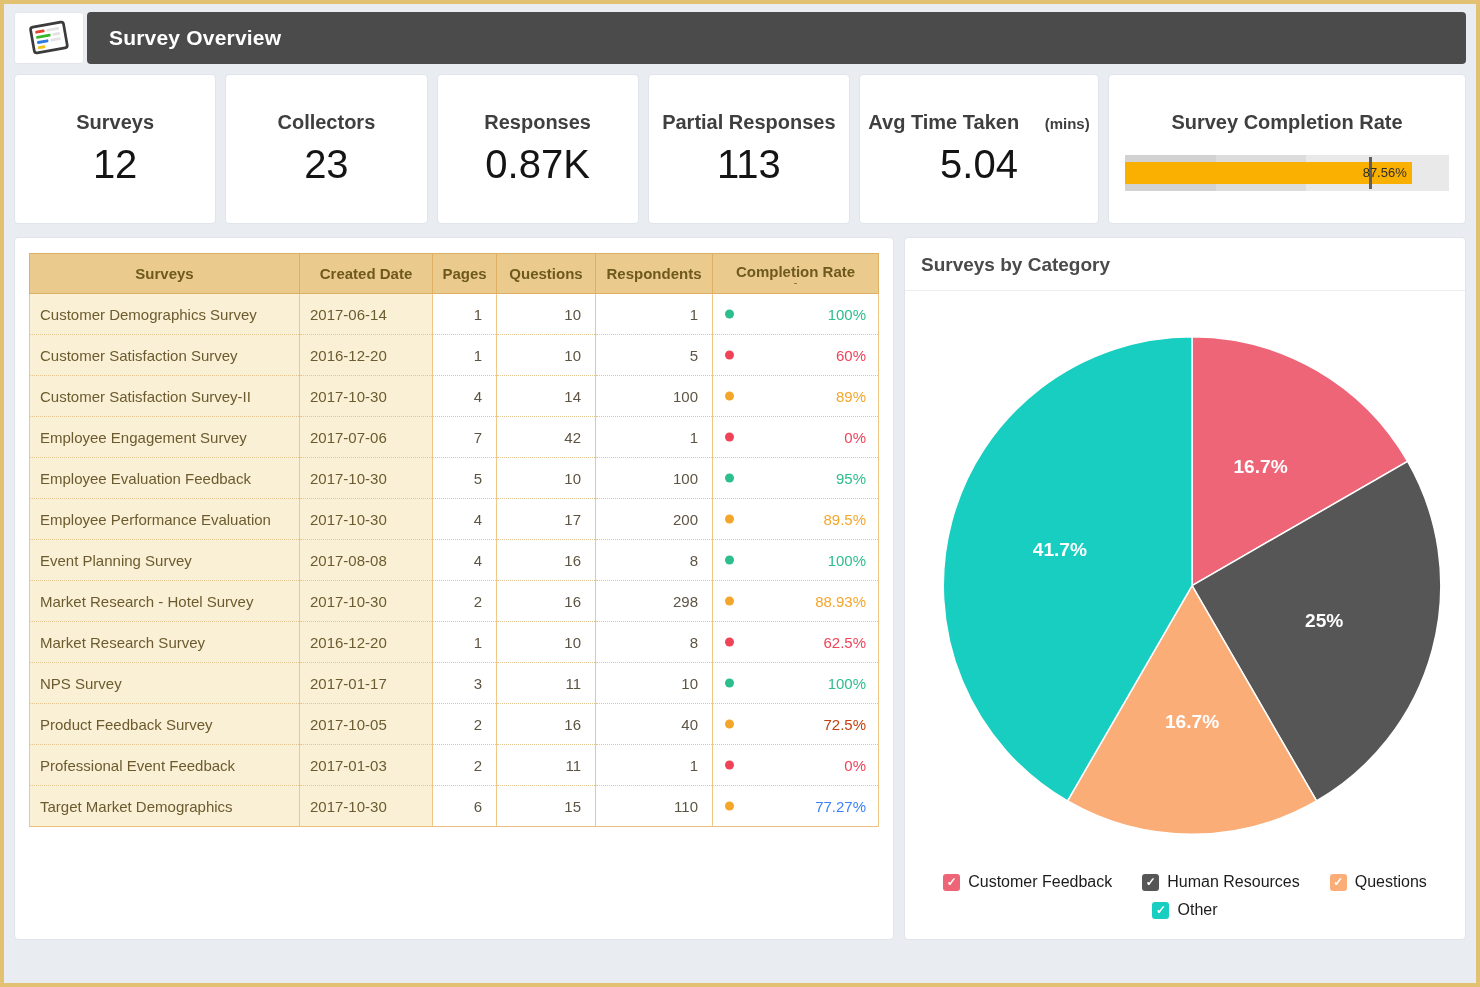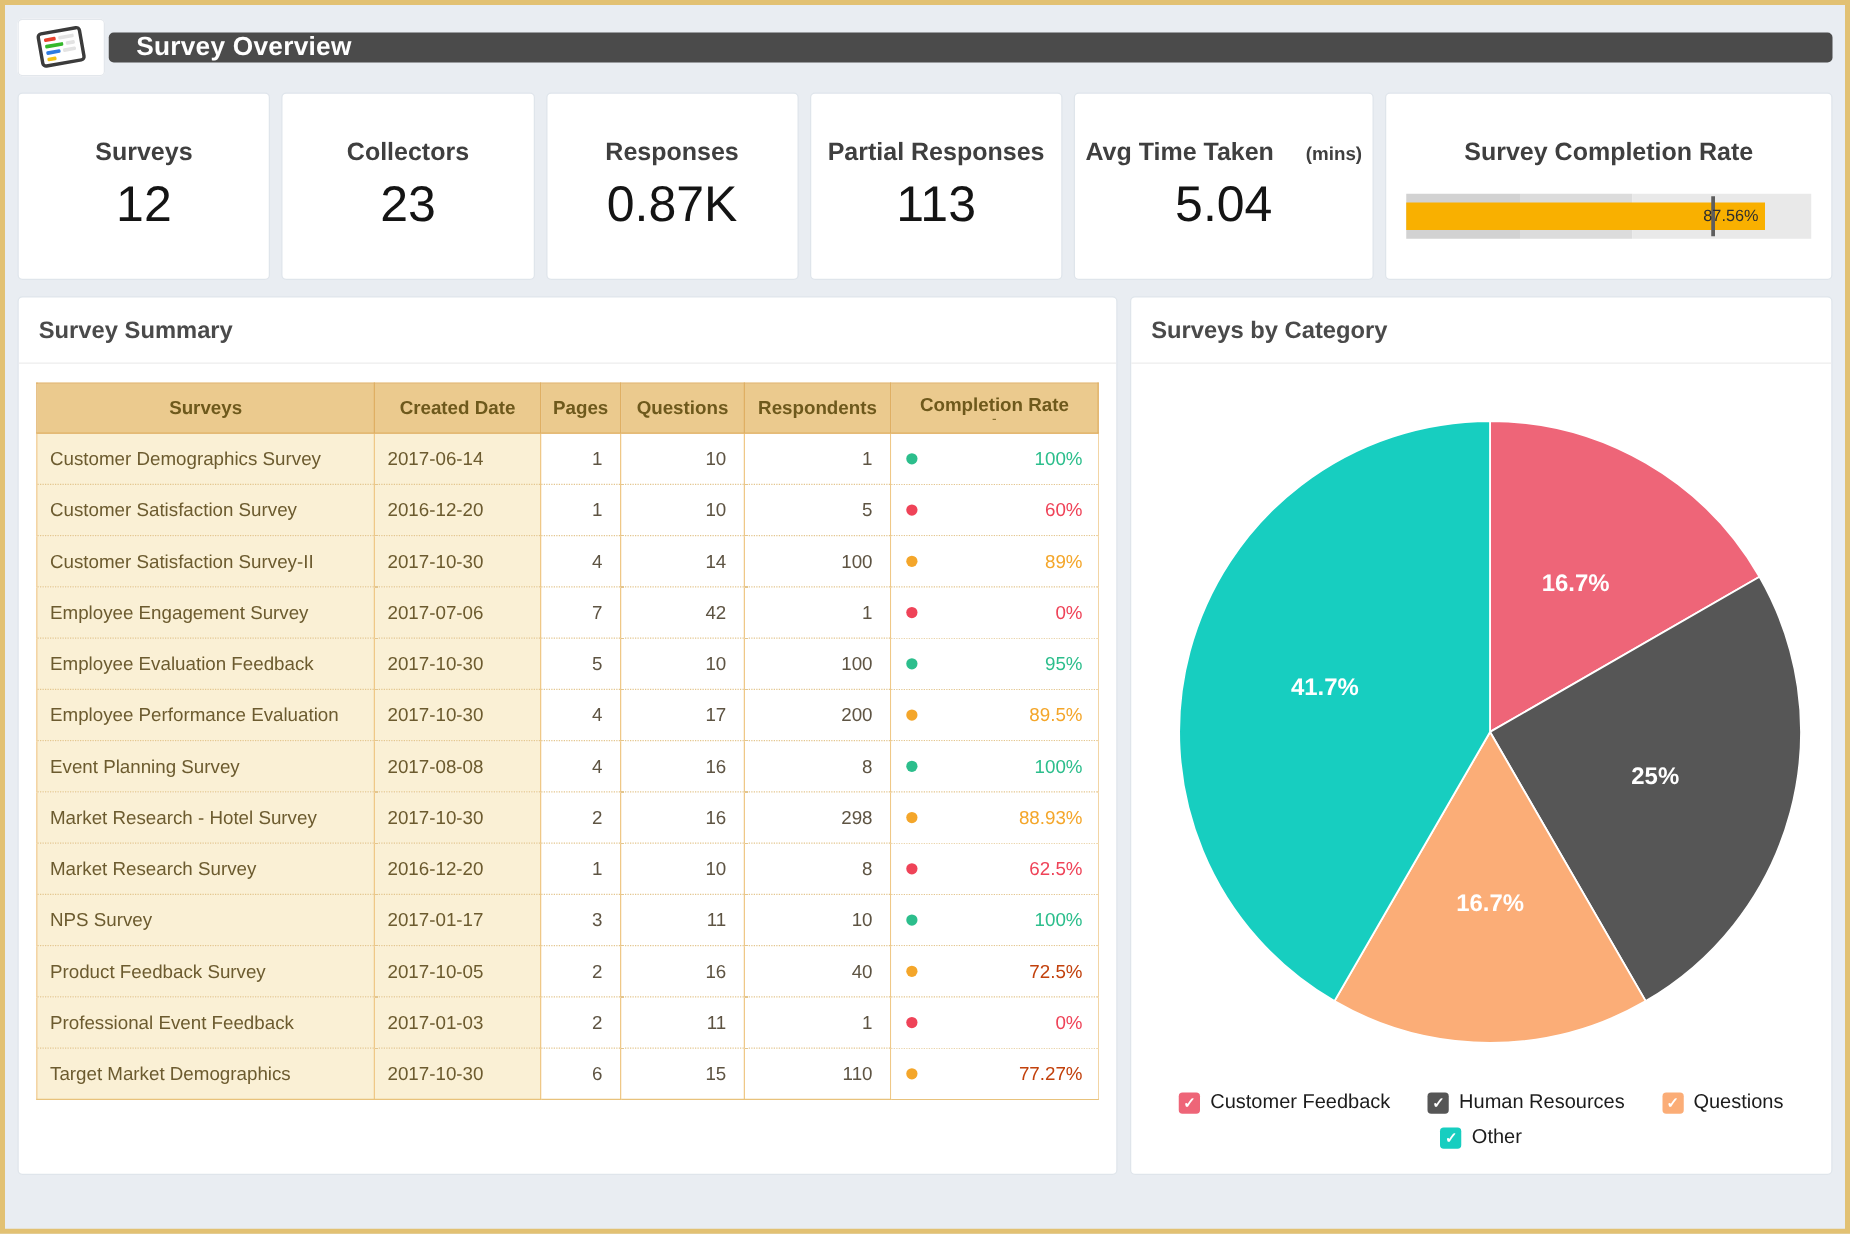--- a/index.html
+++ b/index.html
@@ -6,21 +6,21 @@
   html,body { width: 1480px; height: 987px; }
   body {
     border: 4px solid #E2C173;
     background: #E9EDF2;
     font-family: "Liberation Sans", sans-serif;
     overflow: hidden;
   }
   .page { padding: 8px 10px; }
 
   
-  .titlebar { display: flex; height: 52px; align-items: center; }
+  .titlebar { display: flex; height: 52px; }
   .icon-card {
     width: 70px; background: #fff; border-radius: 4px;
     display: flex; align-items: center; justify-content: center;
     margin-right: 3px; box-shadow: 0 0 0 1px #e3e7ec inset;
   }
   .title-band {
     flex: 1; background: #4B4B4B; border-radius: 4px;
     display: flex; align-items: center; padding-left: 22px;
   }
   .title-band .title-text { color: #fff; font-size: 21px; font-weight: bold; letter-spacing: .2px; }
@@ -144,21 +144,20 @@
           <div class="bar" style="width: 88.5%; background: rgb(249, 176, 0);"></div>
           <div class="marker" style="left: calc(75.5% - 1px); background: rgb(94, 94, 94);"></div>
           <span class="blabel" style="right: calc(11.5% + 5px);">87.56%</span>
         </div>
     </div>
   </div>
 
   <div class="main-row">
 
     <section class="panel panel-summary">
-      <div class="panel-title">Survey Summary</div>
       <div class="table-wrap">
         <table>
           <colgroup>
             <col style="width:270px">
               <col style="width:133px">
               <col style="width:64px">
             <col style="width:99px">
               <col style="width:117px">
               <col>
           </colgroup>
@@ -310,21 +309,21 @@
               </td>
             </tr>
               <tr style="">
               <td class="shaded">Target Market Demographics</td>
               <td class="shaded">2017-10-30</td>
               <td class="num">6</td>
               <td class="num">15</td>
               <td class="num">110</td>
               <td class="completion">
                 <span class="dot" style="background: rgb(244, 166, 42);"></span>
-                <span style="color: #c2410c;">77.27%</span>
+                <span style="color: #3b82f6;">77.27%</span>
               </td>
             </tr>
             </tbody>
         </table>
       </div>
     </section>
 
     <section class="panel panel-category">
       <div class="panel-title">Surveys by Category</div>
       <div class="pie-area">

